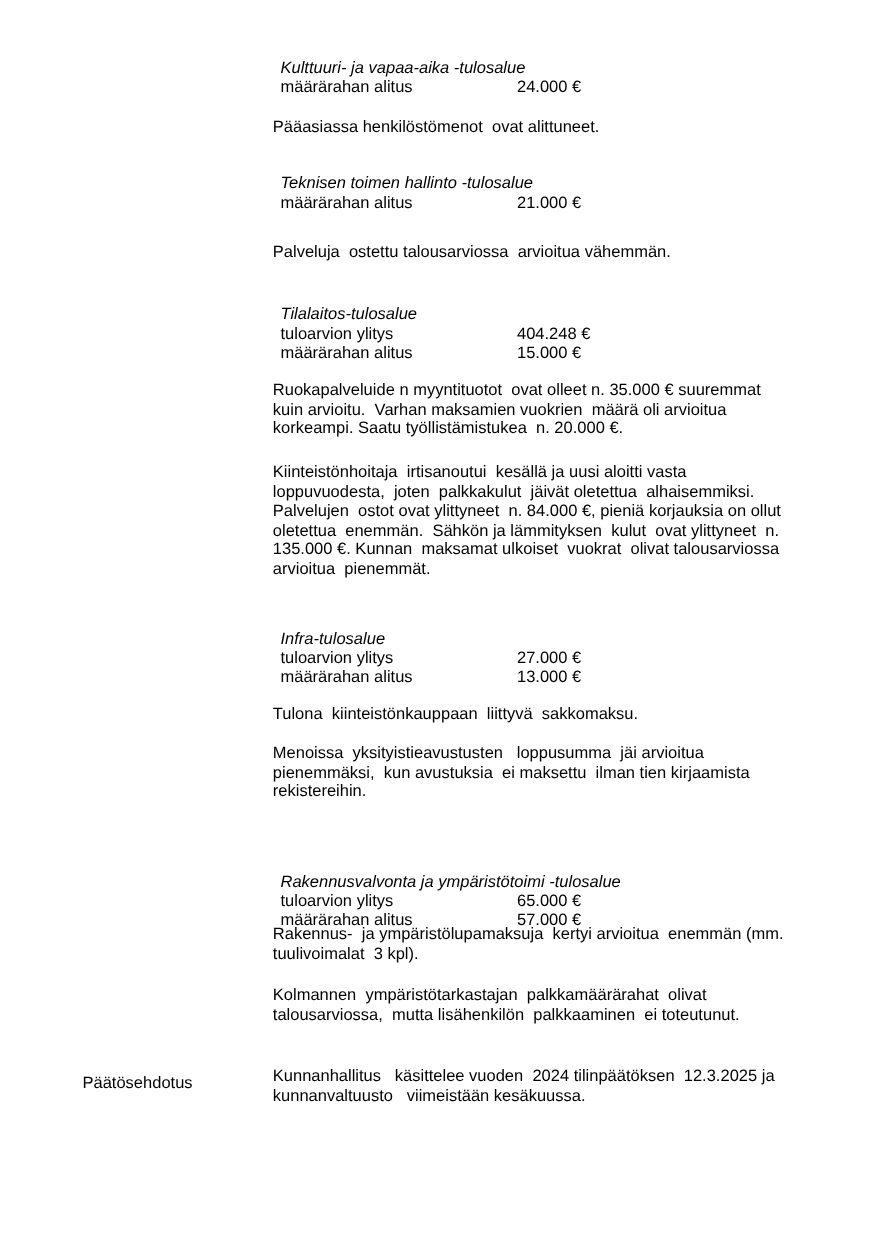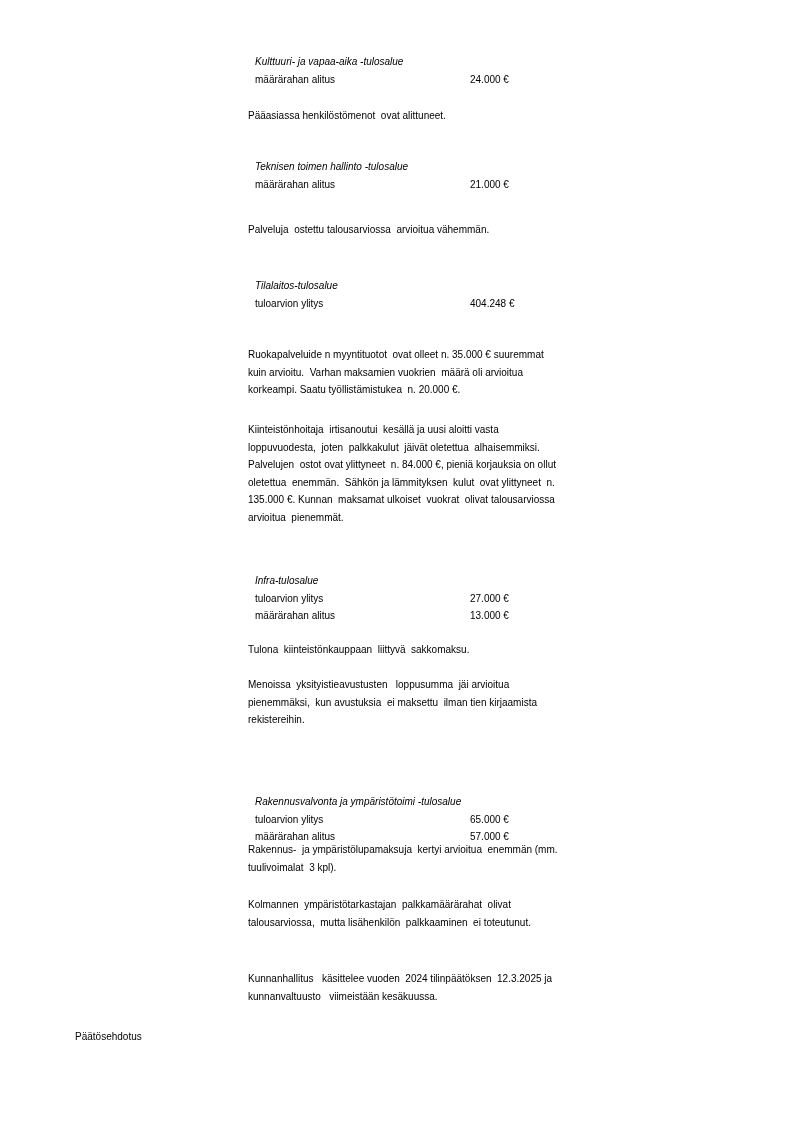--- a/index.html
+++ b/index.html
@@ -8,21 +8,21 @@
     padding: 0;
     background: #ffffff;
   }
   .page {
     position: relative;
     width: 794px;
     height: 1122px;
     background: #ffffff;
     color: #000000;
     font-family: "Liberation Sans", "DejaVu Sans", sans-serif;
-    font-size: 10px;
+    font-size: 15px;
     line-height: 17.5px;
     overflow: hidden;
   }
   .sec {
     position: absolute;
     left: 255px;
     width: 520px;
   }
   .sec-title {
     font-style: italic;
@@ -71,20 +71,23 @@
       <span class="row-label">määrärahan alitus</span><span class="row-value">21.000 €</span>
     </div>
   </div>
   <div class="para" style="top:221px;">Palveluja  ostettu talousarviossa  arvioitua vähemmän.</div>
 
   <div class="sec" style="top:277px;">
     <div class="sec-title">Tilalaitos-tulosalue</div>
     <div class="sec-row">
       <span class="row-label">tuloarvion ylitys</span><span class="row-value">404.248 €</span>
     </div>
+    <div class="sec-row">
+      <span class="row-label">määrärahan alitus</span><span class="row-value">15.000 €</span>
+    </div>
   </div>
   <div class="para" style="top:346px;">Ruokapalveluide n myyntituotot  ovat olleet n. 35.000 € suuremmat
 kuin arvioitu.  Varhan maksamien vuokrien  määrä oli arvioitua
 korkeampi. Saatu työllistämistukea  n. 20.000 €.</div>
   <div class="para" style="top:421px;">Kiinteistönhoitaja  irtisanoutui  kesällä ja uusi aloitti vasta
 loppuvuodesta,  joten  palkkakulut  jäivät oletettua  alhaisemmiksi.
 Palvelujen  ostot ovat ylittyneet  n. 84.000 €, pieniä korjauksia on ollut
 oletettua  enemmän.  Sähkön ja lämmityksen  kulut  ovat ylittyneet  n.
 135.000 €. Kunnan  maksamat ulkoiset  vuokrat  olivat talousarviossa
 arvioitua  pienemmät.</div>
@@ -113,15 +116,15 @@
     </div>
   </div>
   <div class="para" style="top:841px;">Rakennus-  ja ympäristölupamaksuja  kertyi arvioitua  enemmän (mm.
 tuulivoimalat  3 kpl).</div>
   <div class="para" style="top:896px;">Kolmannen  ympäristötarkastajan  palkkamäärärahat  olivat
 talousarviossa,  mutta lisähenkilön  palkkaaminen  ei toteutunut.</div>
 
   <div class="para" style="top:970px;">Kunnanhallitus   käsittelee vuoden  2024 tilinpäätöksen  12.3.2025 ja
 kunnanvaltuusto   viimeistään kesäkuussa.</div>
 
-  <div class="margin-label" style="top:1028px;">Päätösehdotus</div>
+  <div class="margin-label" style="top:976px;">Päätösehdotus</div>
 
 </div>
 
 </body></html>

